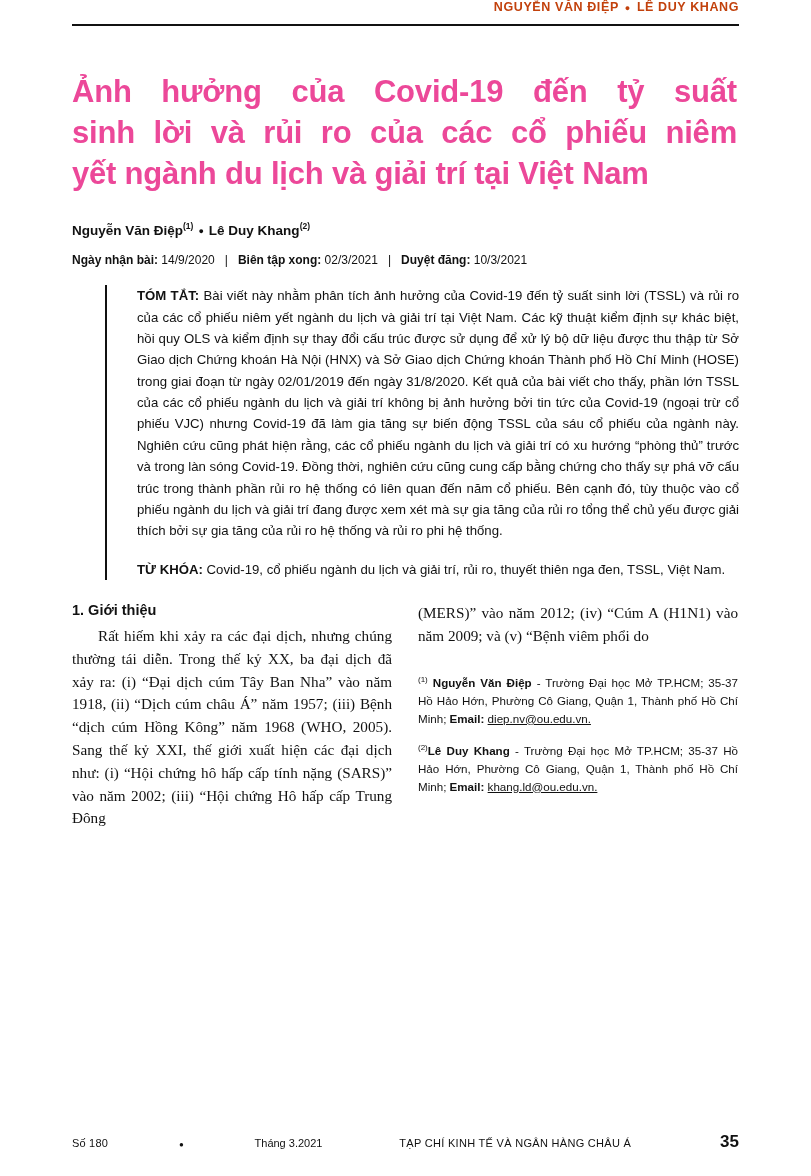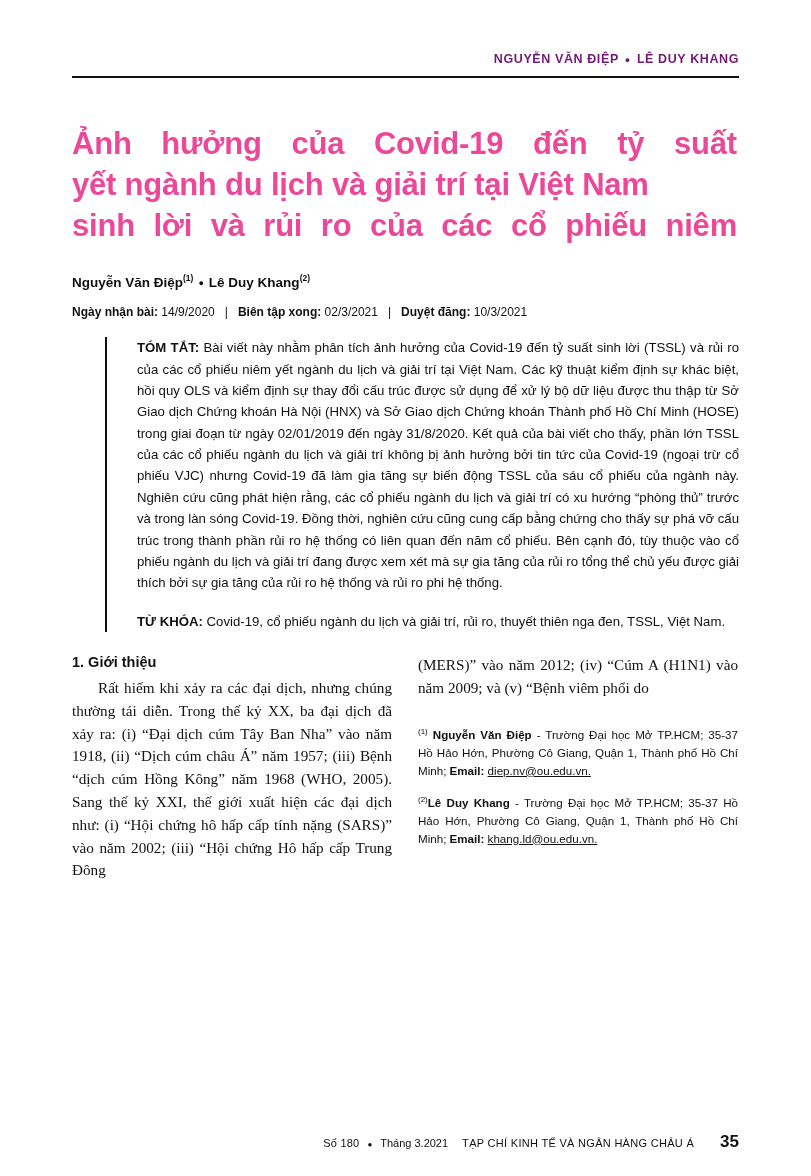--- a/index.html
+++ b/index.html
@@ -18,26 +18,25 @@
   .page {
     position: relative;
     width: 811px;
     height: 1176px;
     box-sizing: border-box;
     padding: 0 72px;
   }
 
   
   .runhead {
-    padding-top: 52px;
     text-align: right;
     font-weight: bold;
     font-size: 12.5px;
     letter-spacing: 0.6px;
-    color: #701a75;
+    color: #c2410c;
   }
   .runhead .bullet {
     display: inline-block;
     margin: 0 6px;
     font-size: 9px;
     vertical-align: middle;
   }
   .rule-top {
     margin-top: 10px;
     border-top: 2.2px solid #111;
@@ -168,21 +167,21 @@
   .fn-underline { text-decoration: underline; }
 
   
   .footer {
     position: absolute;
     left: 72px;
     right: 72px;
     bottom: 24px;
     display: flex;
     align-items: baseline;
-    justify-content: flex-end;
+    justify-content: space-between;
     font-size: 11px;
     color: #111;
   }
   .footer .issue { letter-spacing: 0.2px; }
   .footer .sep2 { display:inline-block; margin: 0 8px; font-size: 8px; vertical-align: middle;}
   .footer .journal {
     font-weight: normal;
     letter-spacing: 0.3px;
     margin-left: 14px;
     font-size: 11px;
@@ -198,22 +197,22 @@
 
 <div class="page">
 
   <div class="runhead">
     <span>NGUYỄN VĂN ĐIỆP</span><span class="bullet">●</span><span>LÊ DUY KHANG</span>
   </div>
   <div class="rule-top"></div>
 
   <h1 class="title">
     <span class="line">Ảnh hưởng của Covid-19 đến tỷ suất</span>
+    <span class="line">sinh lời và rủi ro của các cổ phiếu niêm</span>
     <span class="line last">yết ngành du lịch và giải trí tại Việt Nam</span>
-    <span class="line">sinh lời và rủi ro của các cổ phiếu niêm</span>
   </h1>
 
   <div class="authors">
     <span>Nguyễn Văn Điệp</span><sup>(1)</sup><span class="dot">●</span><span>Lê Duy Khang</span><sup>(2)</sup>
   </div>
 
   <div class="dates">
     <b>Ngày nhận bài:</b>
     <span>14/9/2020</span><span class="sep">|</span><b>Biên tập xong:</b>
     <span>02/3/2021</span><span class="sep">|</span><b>Duyệt đăng:</b>

